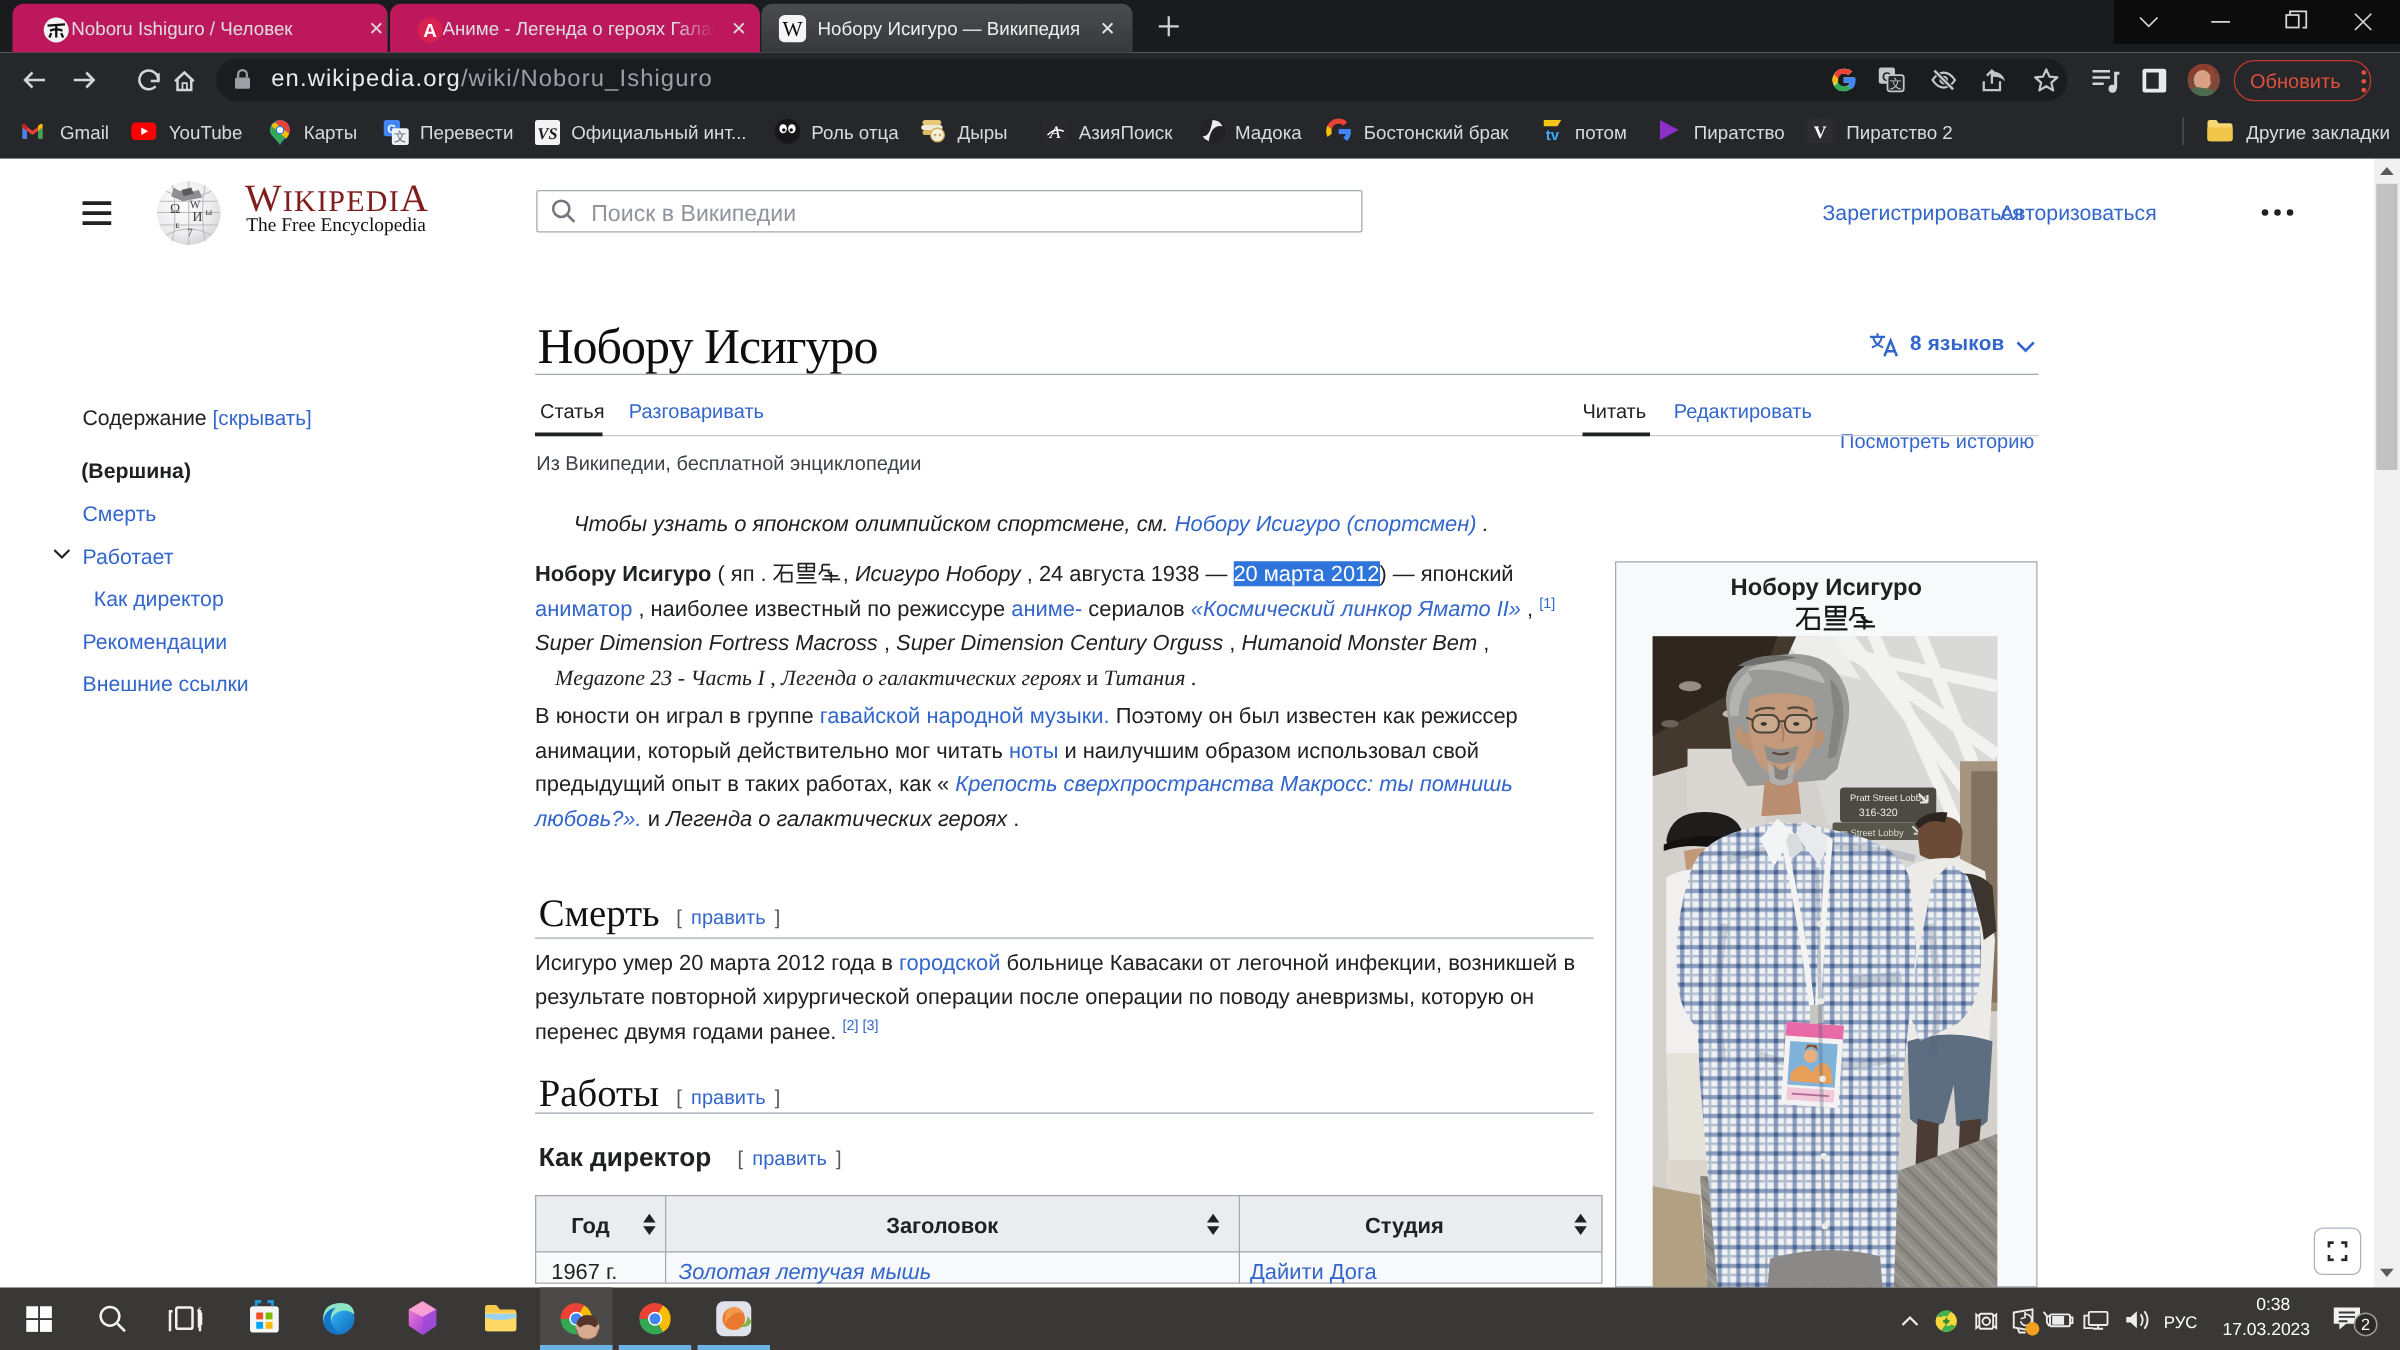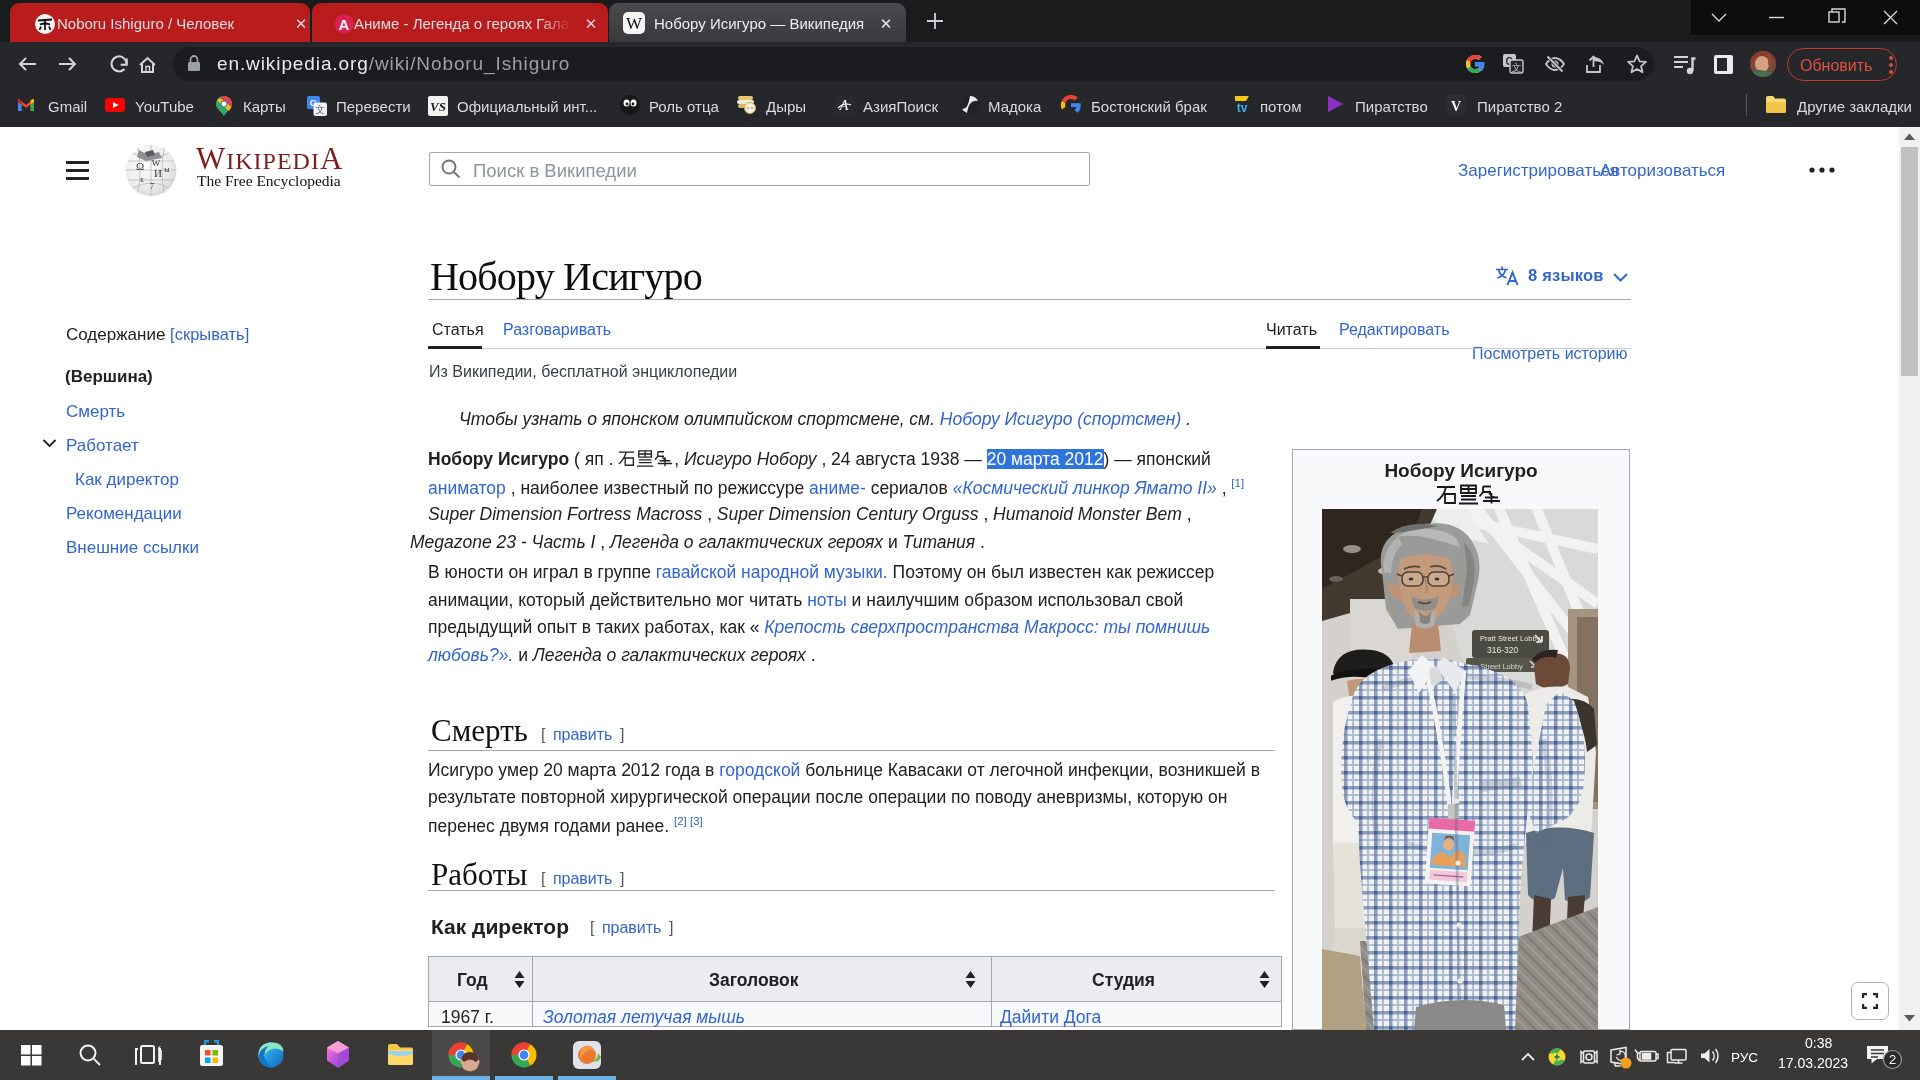--- a/index.html
+++ b/index.html
@@ -2,21 +2,21 @@
 <html><head>
 <meta charset="utf-8">
 <style>
   * { margin:0; padding:0; box-sizing:border-box; }
   html,body { width:1920px; height:1080px; overflow:hidden; }
   body { position:relative; background:#fff; font-family:"Liberation Sans",sans-serif; }
   .abs { position:absolute; }
   
   #tabstrip { left:0; top:0; width:1920px; height:42px; background:#1a1b1d; }
   .tab { position:absolute; top:3px; height:39px; border-radius:9px 9px 0 0; }
-  .tab.inactive { background:#b91c1c; }
+  .tab.inactive { background:#be185d; }
   .tab.active { background:linear-gradient(#4a4b4e,#38393c); }
   .tabtitle { position:absolute; top:12px; font-size:15px; color:#dddee1; white-space:nowrap; overflow:hidden; }
   .tabx { position:absolute; top:11px; width:20px; height:20px; color:#d8d9db; font-size:15px; line-height:20px; text-align:center; }
   .tabsep { position:absolute; top:12px; width:1px; height:18px; background:#4b4c4e; }
   #wincontrols { left:1691px; top:0; width:229px; height:35px; background:#0c0c0d; }
   #toolbar { left:0; top:42px; width:1920px; height:42px; background:#26272a; }
   #omnibox { left:173px; top:47px; width:1481px; height:34px; border-radius:17px; background:#1b1c1f; }
   .url1 { color:#e8eaed; } .url2 { color:#9aa0a6; }
   #bookmarks { left:0; top:84px; width:1920px; height:43px; background:#26272a; }
   .bmtext { position:absolute; top:98px; font-size:15px; color:#d8dadd; white-space:nowrap; }
@@ -377,21 +377,21 @@
 
 <div class="line" style="left:428px;top:449px;"><span class="b">Нобору Исигуро</span> ( яп . <svg width="56" height="19" viewBox="0 0 62 21" style="vertical-align:-3px;">
       <g stroke="#202122" stroke-width="1.5" fill="none">
         <path d="M1 3.5 h17 M9 3.5 q-2 8-8 13 M6 10 h11 v8 h-9 v-8"></path>
         <path d="M23 2 h14 v7 h-14z M23 5.5 h14 M30 2 v7 M23 12 h14 M23 15 h14 M21 19 h18"></path>
         <path d="M44 3 h7 M44 3 v5 h7 M44 8 l-3 4 M49 9 q2 3 5 4 M46 13 h12 M52 9 v10 M44 16 h16"></path>
       </g>
     </svg>, <span class="it">Исигуро Нобору</span> , 24 августа 1938 — <span style="background:#2e74da;color:#fff;">20 марта 2012</span>) — японский</div>
 <div class="line" style="left:428px;top:476.5px;"><span class="blue">аниматор</span> , наиболее известный по режиссуре <span class="blue">аниме-</span> сериалов <span class="blue it">«Космический линкор Ямато II»</span> , <sup class="blue">[1]</sup></div>
 <div class="line it blue" style="left:428px;top:504px;">Super Dimension Fortress Macross <span class="dark" style="font-style:normal;">,</span> Super Dimension Century Orguss <span class="dark" style="font-style:normal;">,</span> Humanoid Monster Bem <span class="dark" style="font-style:normal;">,</span></div>
-<div class="line it blue" style="left:410px;top:531.5px;">Megazone 23 - Часть I <span class="dark" style="font-style:normal;">,</span> Легенда о галактических героях <span class="dark" style="font-style:normal;">и</span> Титания <span class="dark" style="font-style:normal;">.</span></div>
+<div class="line it blue" style="left:444px;top:531.5px;font-family:Liberation Serif, serif;">Megazone 23 - Часть I <span class="dark" style="font-style:normal;">,</span> Легенда о галактических героях <span class="dark" style="font-style:normal;">и</span> Титания <span class="dark" style="font-style:normal;">.</span></div>
 
 <div class="line" style="left:428px;top:562px;">В юности он играл в группе <span class="blue">гавайской народной музыки.</span> Поэтому он был известен как режиссер</div>
 <div class="line" style="left:428px;top:589.5px;">анимации, который действительно мог читать <span class="blue">ноты</span> и наилучшим образом использовал свой</div>
 <div class="line" style="left:428px;top:617px;">предыдущий опыт в таких работах, как « <span class="blue it">Крепость сверхпространства Макросс: ты помнишь</span></div>
 <div class="line" style="left:428px;top:644.5px;"><span class="blue it">любовь?».</span> и <span class="it">Легенда о галактических героях</span> .</div>
 
 <div class="abs serif" style="left:431px;top:713px;font-size:31px;color:#111;">Смерть</div>
 <div class="abs" style="left:541px;top:726px;font-size:16px;color:#54595d;word-spacing:3px;">[ <span class="blue">править</span> ]</div>
 <div class="abs" style="left:428px;top:750px;width:847px;height:1px;background:#a2a9b1;"></div>
 <div class="line" style="left:428px;top:759.5px;">Исигуро умер 20 марта 2012 года в <span class="blue">городской</span> больнице Кавасаки от легочной инфекции, возникшей в</div>

